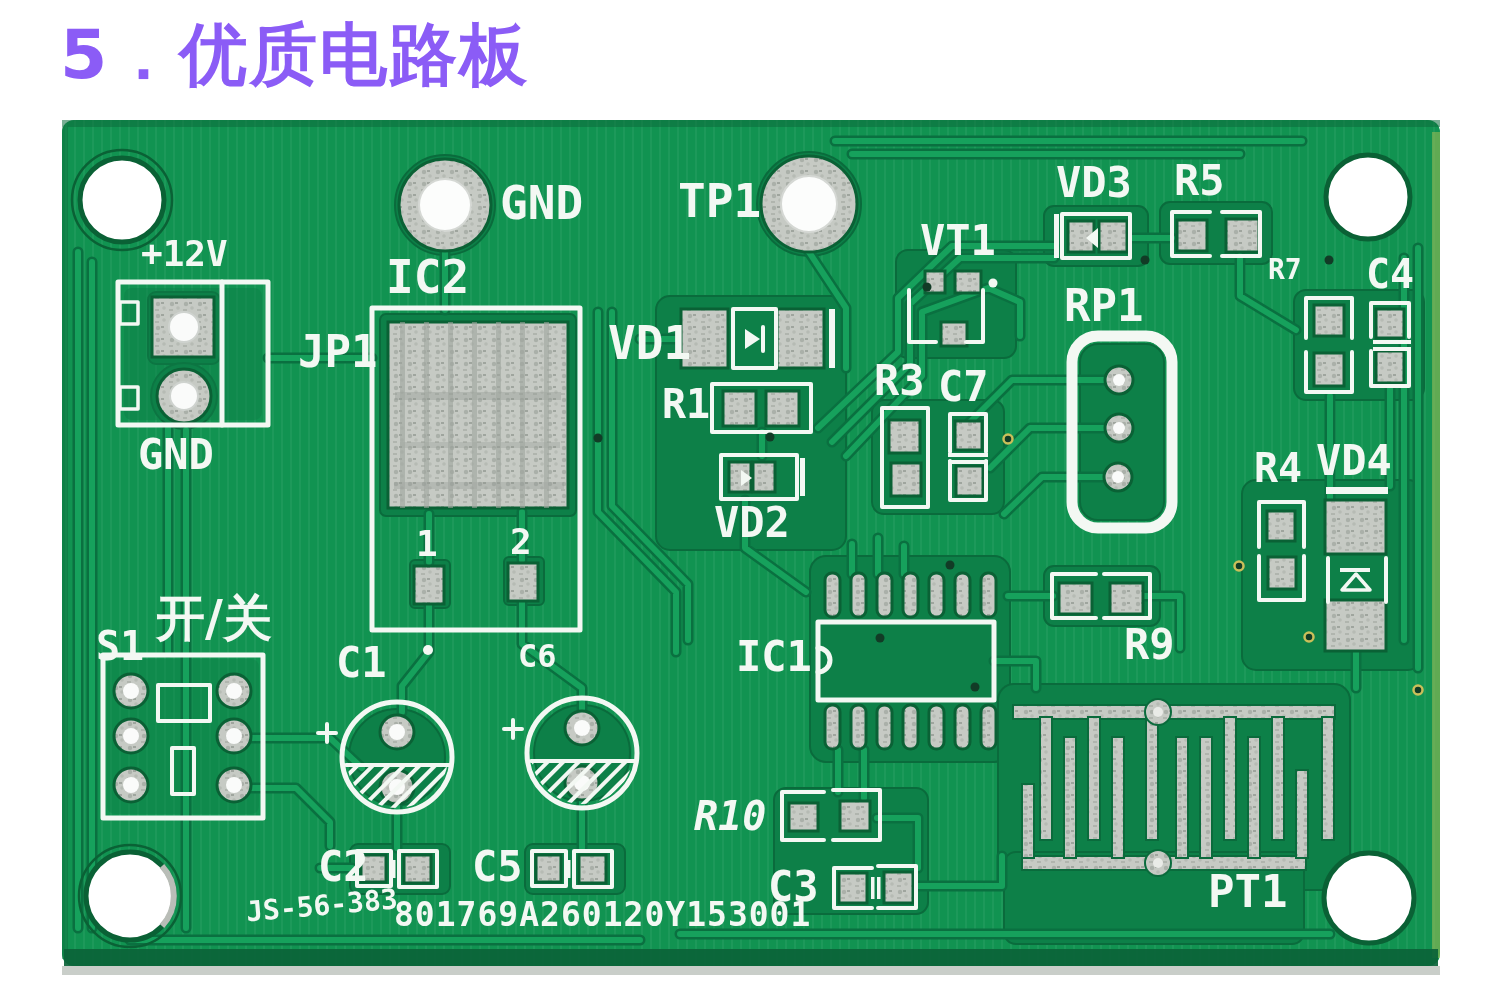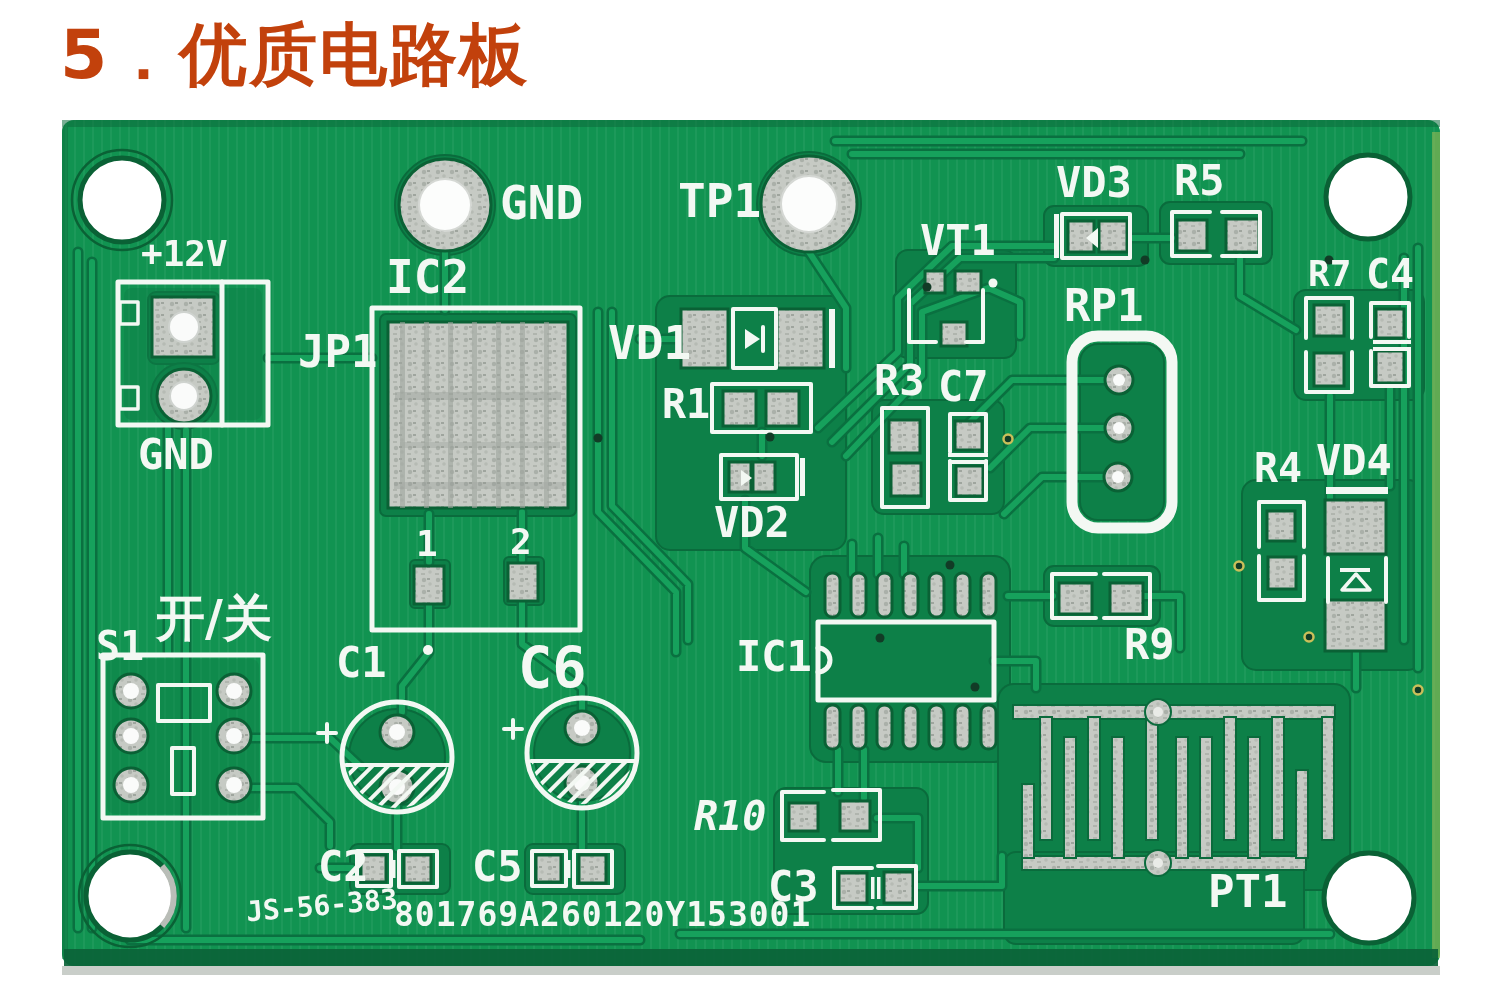--- a/index.html
+++ b/index.html
@@ -1,47 +1,47 @@
 <!DOCTYPE html>
 <html><head>
 <meta charset="utf-8">
 <style>
   html,body{margin:0;padding:0;background:#ffffff;}
   .stage{position:relative;width:1500px;height:989px;background:#ffffff;overflow:hidden;
          font-family:"DejaVu Sans",sans-serif;}
-  .title{position:absolute;left:60px;top:10px;font-size:68px;font-weight:bold;color:#c2410c;
+  .title{position:absolute;left:60px;top:10px;font-size:68px;font-weight:bold;color:#8b5cf6;
          letter-spacing:2px;font-family:"DejaVu Sans",sans-serif;}
   svg{position:absolute;left:0;top:0;}
   .lbl{position:absolute;color:#f3f8f3;font-family:"DejaVu Sans Mono",monospace;font-weight:bold;
        white-space:nowrap;line-height:1;}
   .l-12v{left:141px;top:236px;font-size:36px;}
   .l-gndl{left:138px;top:434px;font-size:42px;}
   .l-jp1{left:298px;top:330px;font-size:44px;}
   .l-ic2{left:374px;top:254px;font-size:46px;margin-left:12px;}
   .l-gndt{left:500px;top:180px;font-size:46px;}
   .l-tp1{left:678px;top:178px;font-size:46px;}
   .l-vd1{left:608px;top:320px;font-size:46px;}
   .l-r1{left:662px;top:384px;font-size:40px;}
   .l-vd2{left:714px;top:502px;font-size:42px;}
   .l-vt1{left:920px;top:220px;font-size:42px;}
   .l-vd3{left:1056px;top:162px;font-size:42px;}
   .l-r5{left:1174px;top:160px;font-size:42px;}
   .l-rp1{left:1064px;top:284px;font-size:44px;}
-  .l-r7{left:1308px;top:256px;font-size:36px;}
+  .l-r7{left:1268px;top:256px;font-size:28px;}
   .l-c4{left:1366px;top:254px;font-size:40px;}
   .l-r3{left:874px;top:360px;font-size:42px;}
   .l-c7{left:938px;top:366px;font-size:42px;}
   .l-r4{left:1254px;top:448px;font-size:40px;}
   .l-vd4{left:1316px;top:440px;font-size:42px;}
   .l-r9{left:1076px;top:624px;font-size:42px;margin-left:48px;}
   .l-ic1{left:736px;top:636px;font-size:42px;}
   .l-s1{left:96px;top:600px;font-size:40px;margin-top:26px;}
   .l-kai{left:156px;top:594px;font-size:49px;font-family:"DejaVu Sans",sans-serif;}
   .l-c1{left:336px;top:642px;font-size:42px;}
-  .l-c6{left:518px;top:640px;font-size:57px;}
+  .l-c6{left:518px;top:640px;font-size:32px;}
   .l-c2{left:302px;top:846px;font-size:42px;margin-left:16px;}
   .l-c5{left:472px;top:846px;font-size:42px;}
   .l-r10{left:694px;top:796px;font-size:40px;font-style:italic;}
   .l-c3{left:768px;top:866px;font-size:42px;}
   .l-pt1{left:1208px;top:870px;font-size:44px;}
   .l-p1{left:416px;top:526px;font-size:36px;}
   .l-p2{left:510px;top:524px;font-size:36px;}
   .l-code1{left:246px;top:892px;font-size:28px;transform:rotate(-5deg);}
   .l-code2{left:394px;top:898px;font-size:33px;letter-spacing:1px;}
 </style>

